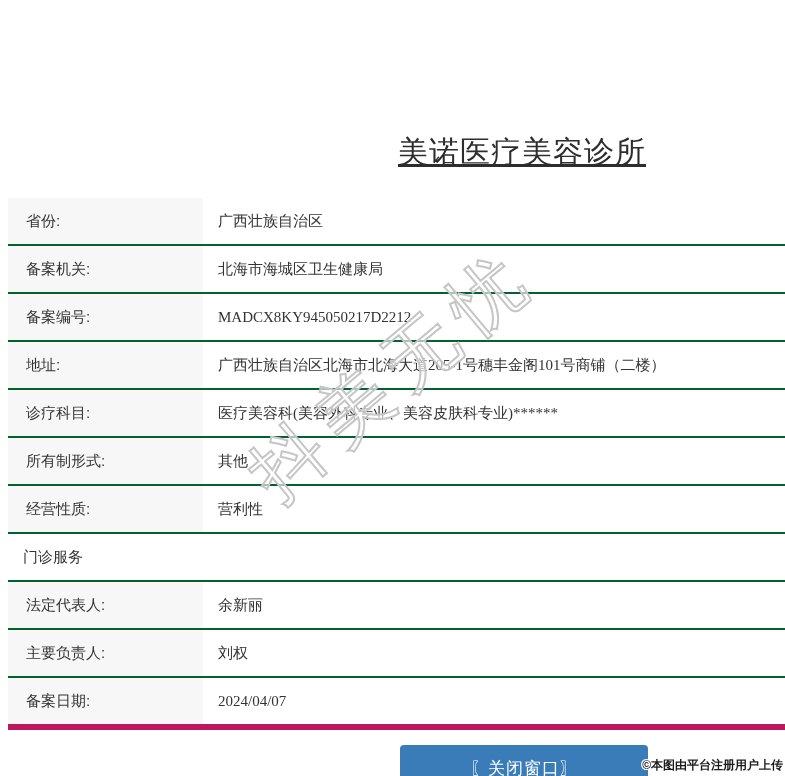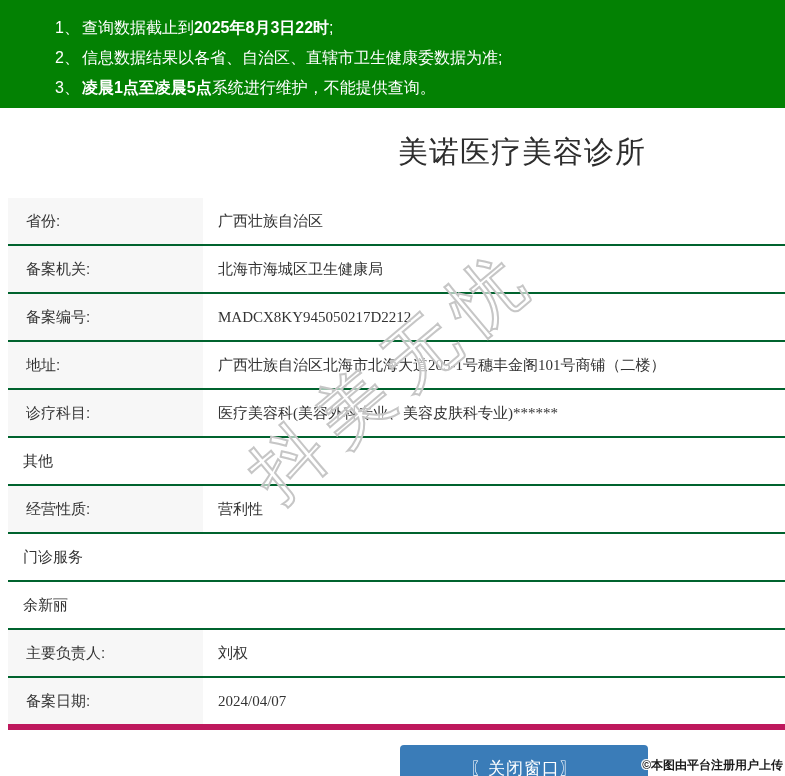--- a/index.html
+++ b/index.html
@@ -23,21 +23,21 @@
     margin:0 0 0 55px;color:#ffffff;font-size:16px;line-height:30px;
     white-space:nowrap;
   }
   .notice-bar li .num{margin-right:2px;}
   .notice-bar b{font-weight:700;}
 
   
   .clinic-title{
     position:absolute;left:522px;top:132px;transform:translateX(-50%);
     margin:0;font-size:30px;font-weight:400;color:#2d2d2d;
-    white-space:nowrap;letter-spacing:1px;
+    white-space:nowrap;letter-spacing:1px;text-decoration:underline;
   }
 
   
   .info-table{
     position:absolute;left:8px;top:198px;width:779px;
   }
   .row{
     display:flex;height:46px;
     border-bottom:2px solid var(--divider-green,#00632e);
   }
@@ -76,27 +76,20 @@
     text-shadow:-1px -1px 0 #fff,1px -1px 0 #fff,-1px 1px 0 #fff,
                  1px 1px 0 #fff,0 -1px 0 #fff,0 1px 0 #fff,
                  -1px 0 0 #fff,1px 0 0 #fff;
   }
 </style>
 </head>
 <body>
 
 <div class="page">
 
-  <header class="notice-bar">
-    <ol id="notice-list">
-        <li><span class="num">1、</span><span>查询数据截止到</span><b>2025年8月3日22时</b><span>;</span></li>
-        <li><span class="num">2、</span><span>信息数据结果以各省、自治区、直辖市卫生健康委数据为准;</span></li>
-        <li><span class="num">3、</span><b>凌晨1点至凌晨5点</b><span>系统进行维护，不能提供查询。</span></li>
-      </ol>
-  </header>
 
   <h1 class="clinic-title">美诺医疗美容诊所</h1>
 
   <div class="info-table" id="info-table">
       <div class="row">
         <div class="cell label">省份:</div>
         <div class="cell value">广西壮族自治区</div>
       </div>
       <div class="row">
         <div class="cell label">备案机关:</div>
@@ -108,30 +101,32 @@
       </div>
       <div class="row">
         <div class="cell label">地址:</div>
         <div class="cell value">广西壮族自治区北海市北海大道205-1号穗丰金阁101号商铺（二楼）</div>
       </div>
       <div class="row">
         <div class="cell label">诊疗科目:</div>
         <div class="cell value">医疗美容科(美容外科专业、美容皮肤科专业)******</div>
       </div>
       <div class="row">
+        <div class="cell label">所有制形式:</div>
         <div class="cell value">其他</div>
       </div>
       <div class="row">
         <div class="cell label">经营性质:</div>
         <div class="cell value">营利性</div>
       </div>
       <div class="row">
         <div class="cell value">门诊服务</div>
       </div>
       <div class="row">
+        <div class="cell label">法定代表人:</div>
         <div class="cell value">余新丽</div>
       </div>
       <div class="row">
         <div class="cell label">主要负责人:</div>
         <div class="cell value">刘权</div>
       </div>
       <div class="row">
         <div class="cell label">备案日期:</div>
         <div class="cell value">2024/04/07</div>
       </div>

